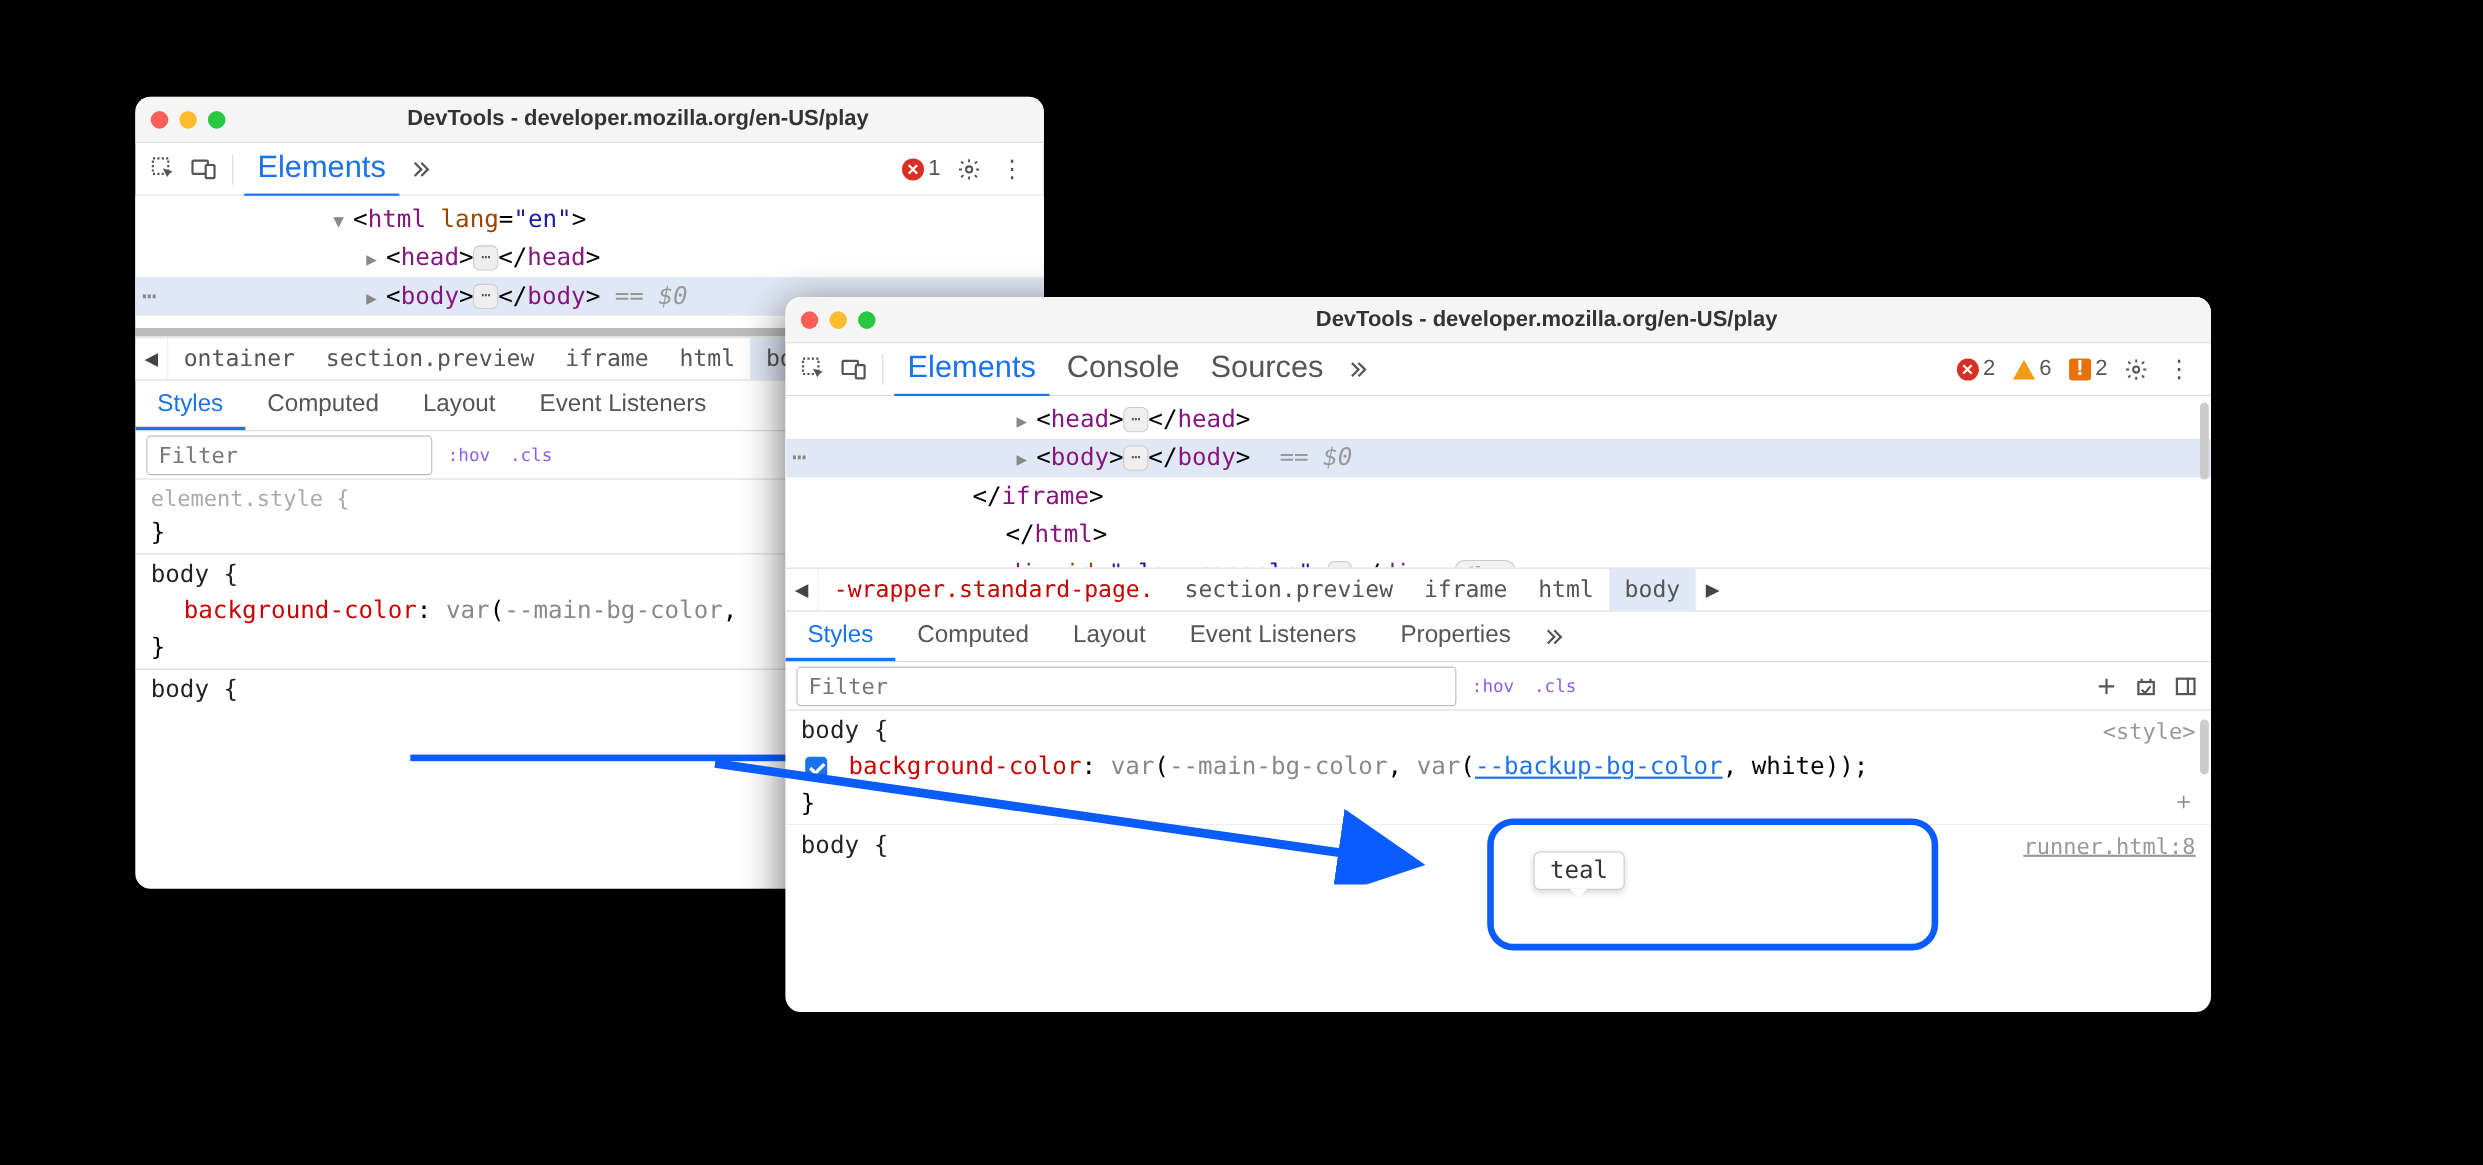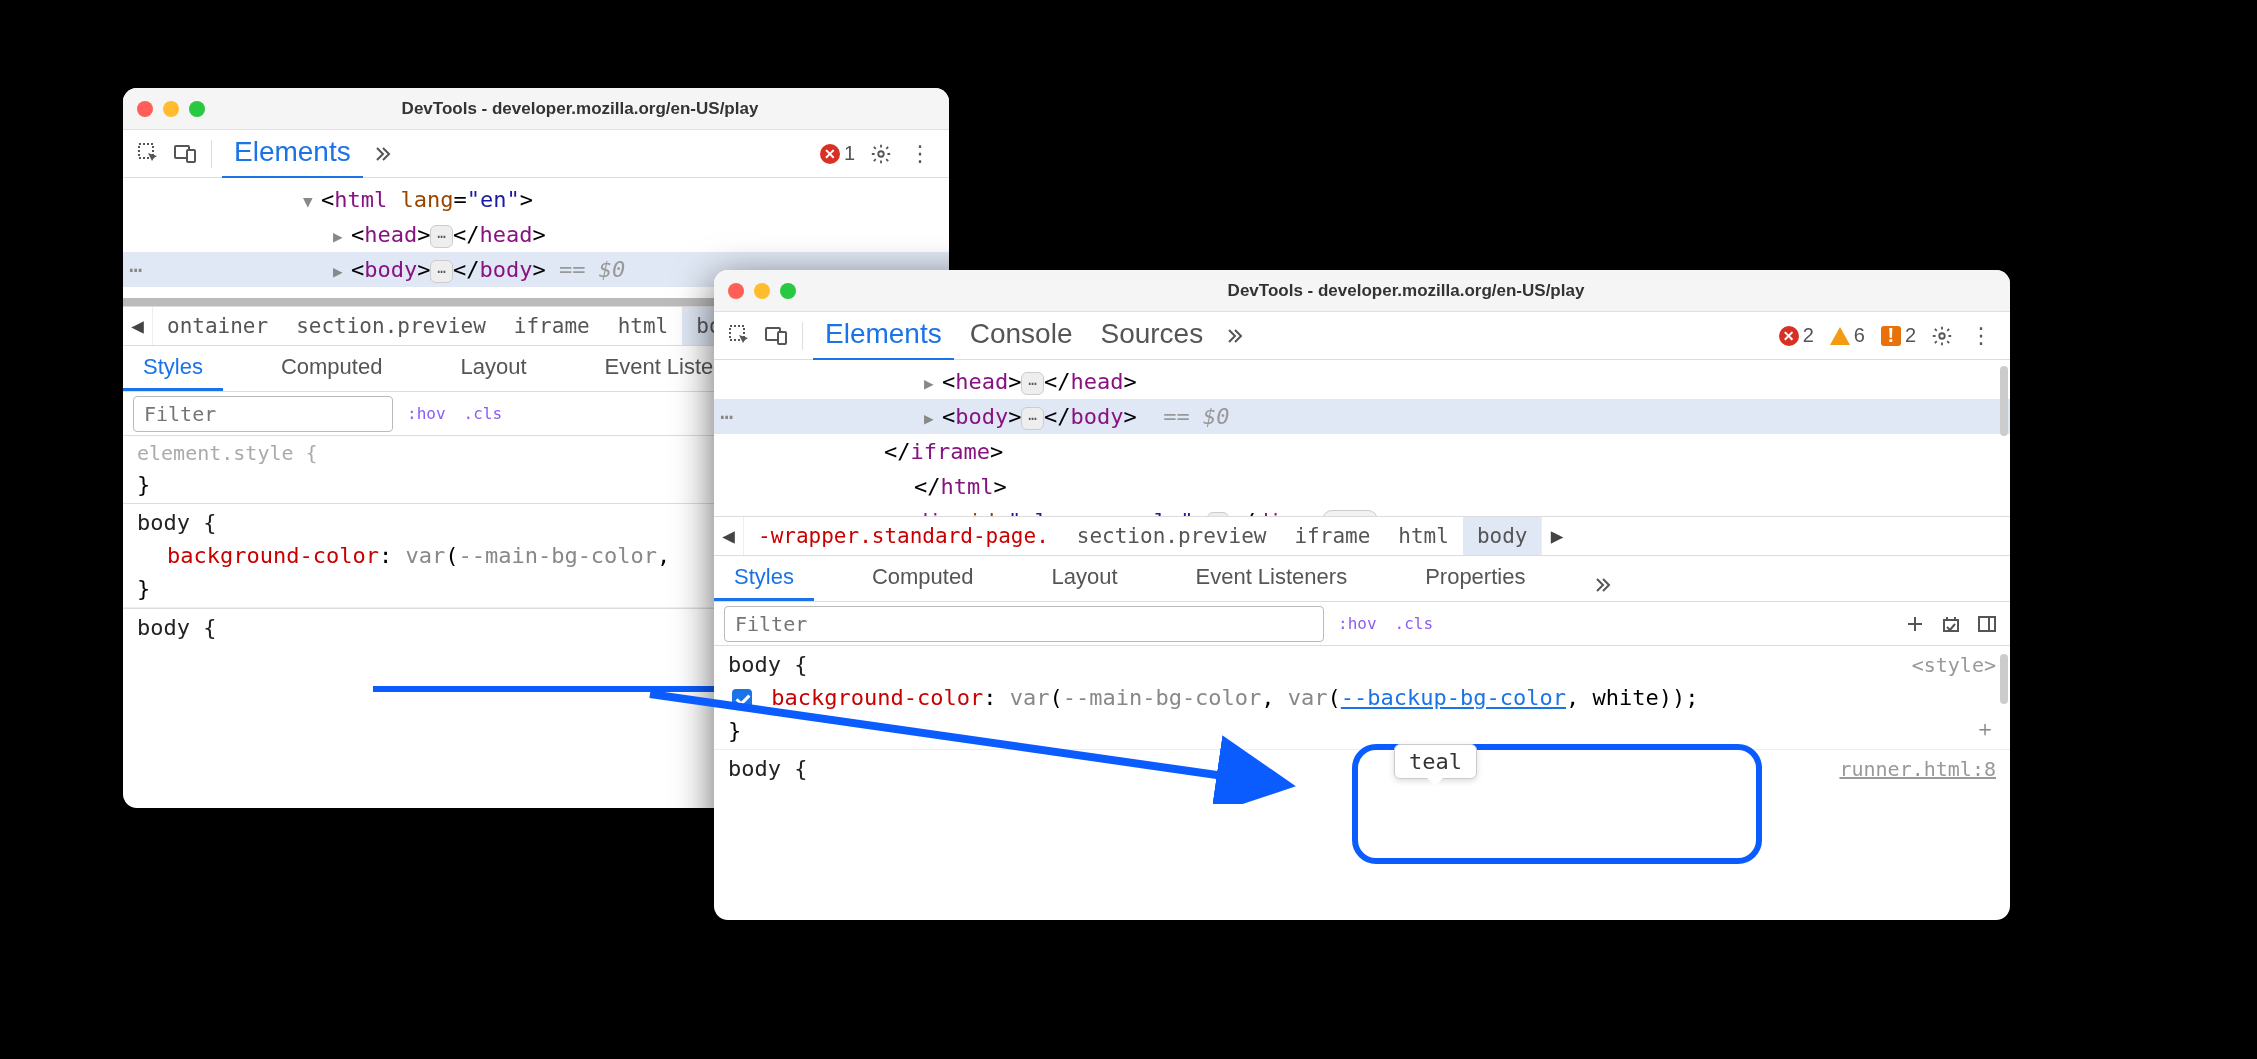--- a/index.html
+++ b/index.html
@@ -4,21 +4,21 @@
 <style>
   * { box-sizing: border-box; }
   body { margin: 0; background: #000; font-family: -apple-system, BlinkMacSystemFont, "Segoe UI", Helvetica, Arial, sans-serif; width: 2257px; height: 1059px; position: relative; }
   .devtools-window { position: absolute; background: #fff; border-radius: 14px; box-shadow: 0 10px 40px rgba(0,0,0,0.6); overflow: hidden; display: flex; flex-direction: column; }
   .titlebar { display: flex; align-items: center; height: 42px; padding: 0 14px; border-bottom: 1px solid #e0e0e0; background: #f5f5f5; }
   .traffic-lights { display: flex; gap: 10px; margin-right: 20px; }
   .traffic-dot { width: 16px; height: 16px; border-radius: 50%; }
   .tl-close { background: #ff5f57; }
   .tl-min { background: #febc2e; }
   .tl-zoom { background: #28c840; }
-  .title-text { flex: 1; text-align: center; font-size: 17px; font-weight: 600; color: #333; }
+  .title-text { flex: 1; text-align: center; font-size: 20px; font-weight: 600; color: #333; }
   .toolbar { display: flex; align-items: center; height: 48px; padding: 0 10px; border-bottom: 1px solid #dcdcdc; gap: 4px; }
   .tb-icon { width: 32px; height: 32px; display: flex; align-items: center; justify-content: center; color: #555; cursor: pointer; }
   .tb-sep { width: 1px; height: 28px; background: #ddd; margin: 0 6px; }
   .tb-tab { padding: 8px 12px; font-size: 28px; color: #555; cursor: pointer; border-bottom: 3px solid transparent; }
   .tb-tab.active { color: #1a73e8; border-bottom-color: #1a73e8; }
   .tb-spacer { flex: 1; }
   .tb-badge { display: flex; align-items: center; gap: 4px; font-size: 20px; color: #555; padding: 0 6px; }
   .badge-circ { width: 20px; height: 20px; border-radius: 50%; display: flex; align-items: center; justify-content: center; font-size: 14px; font-weight: bold; color: #fff; }
   .bc-err { background: #d93025; }
   .bc-warn { width: 0; height: 0; border-left: 10px solid transparent; border-right: 10px solid transparent; border-bottom: 18px solid #f39c12; }
@@ -31,21 +31,21 @@
   .attr-val { color: #1a1aa6; }
   .triangle { color: #888; font-size: 16px; display: inline-block; width: 18px; }
   .ellipsis-chip { display:inline-block; background:#eee; border:1px solid #ccc; border-radius:6px; padding:0 6px; font-size:14px; vertical-align:middle; color:#555;}
   .dom-dollars { color:#999; font-style: italic; }
   .flex-chip { display:inline-block; background:#f2f2f2; border:1px solid #ccc; border-radius:10px; padding:0 8px; font-size:16px; color:#666;vertical-align:middle;}
   .breadcrumb { display: flex; align-items: center; height: 40px; border-top: 1px solid #dcdcdc; border-bottom: 1px solid #dcdcdc; font-family: "SF Mono", Menlo, Consolas, monospace; font-size: 21px; background:#fff; overflow:hidden; position:relative;}
   .bc-arrow { width: 30px; display:flex; align-items:center; justify-content:center; color:#444; cursor:pointer; border-right:1px solid #eee; height:100%;}
   .bc-arrow.right{border-right:none;border-left:1px solid #eee;}
   .bc-item { padding: 19px 14px; color: #555; cursor: pointer; white-space:nowrap;text-align:right;}
   .bc-item.sel { background: #e0e8f5; }
-  .subtabs { display: flex; align-items:flex-end; height: 46px; border-bottom: 1px solid #dcdcdc; font-size: 22px; gap: 38px; }
+  .subtabs { display: flex; align-items:center; height: 46px; border-bottom: 1px solid #dcdcdc; font-size: 22px; }
   .subtab { padding: 8px 20px; color:#555; cursor:pointer; border-bottom:3px solid transparent;}
   .subtab.active{ color:#1a73e8; border-bottom-color:#1a73e8;}
   .styles-toolbar{display:flex;align-items:center;height:44px;border-bottom:1px solid #dcdcdc;padding:0 10px;gap:10px;}
   .filter-input{flex:0 0 auto;width:260px;border:1px solid #bbb;border-radius:4px;padding:5px 10px;font-size:20px;color:#777;font-family:"SF Mono",Menlo,Consolas,monospace;background:#fff;}
   .hov-cls{font-family:"SF Mono",Menlo,Consolas,monospace;font-size:16px;color:#8b5cf6;padding:0 4px;}
   .sq-icon{width:26px;height:26px;display:flex;align-items:center;justify-content:center;color:#555;cursor:pointer;}
   .styles-body{font-family:"SF Mono",Menlo,Consolas,monospace;font-size:22px;line-height:1.5;overflow:auto;position:relative;}
   .rule-block{padding:2px 14px;border-bottom:1px solid #eee;position:relative;}
   .rule-selector{color:#222;}
   .css-prop{color:#c80000;}
@@ -303,21 +303,21 @@
       <span class="plus-icon">＋</span>
     </div>
     <div class="rule-block" style="border-bottom:none;">
       <span class="src-link">runner.html:8</span>
       <div class="rule-selector">body {</div>
     </div>
     <div class="scrollbar-fake" style="top:8px;height:50px;"></div>
   </div>
 
   <div class="highlight-ring" style="left:638px;top:474px;width:410px;height:120px;"></div>
-  <div class="tooltip" style="left:680px;top:474px;text-align:center;">teal</div>
+  <div class="tooltip" style="left:680px;top:504px;text-align:center;">teal</div>
 </div>
 
 <svg class="arrow-svg" style="left:640px;top:684px;width:680px;height:120px;">
   <defs>
       <marker id="ah" markerWidth="12" markerHeight="12" refX="8" refY="5" orient="auto">
         <path d="M0 0L10 5L0 10z" fill="#0b5cff"></path>
       </marker>
     </defs>
   <line x1="10" y1="10" x2="640" y2="100" stroke="#0b5cff" stroke-width="8" marker-end="url(#ah)"></line>
 </svg>

